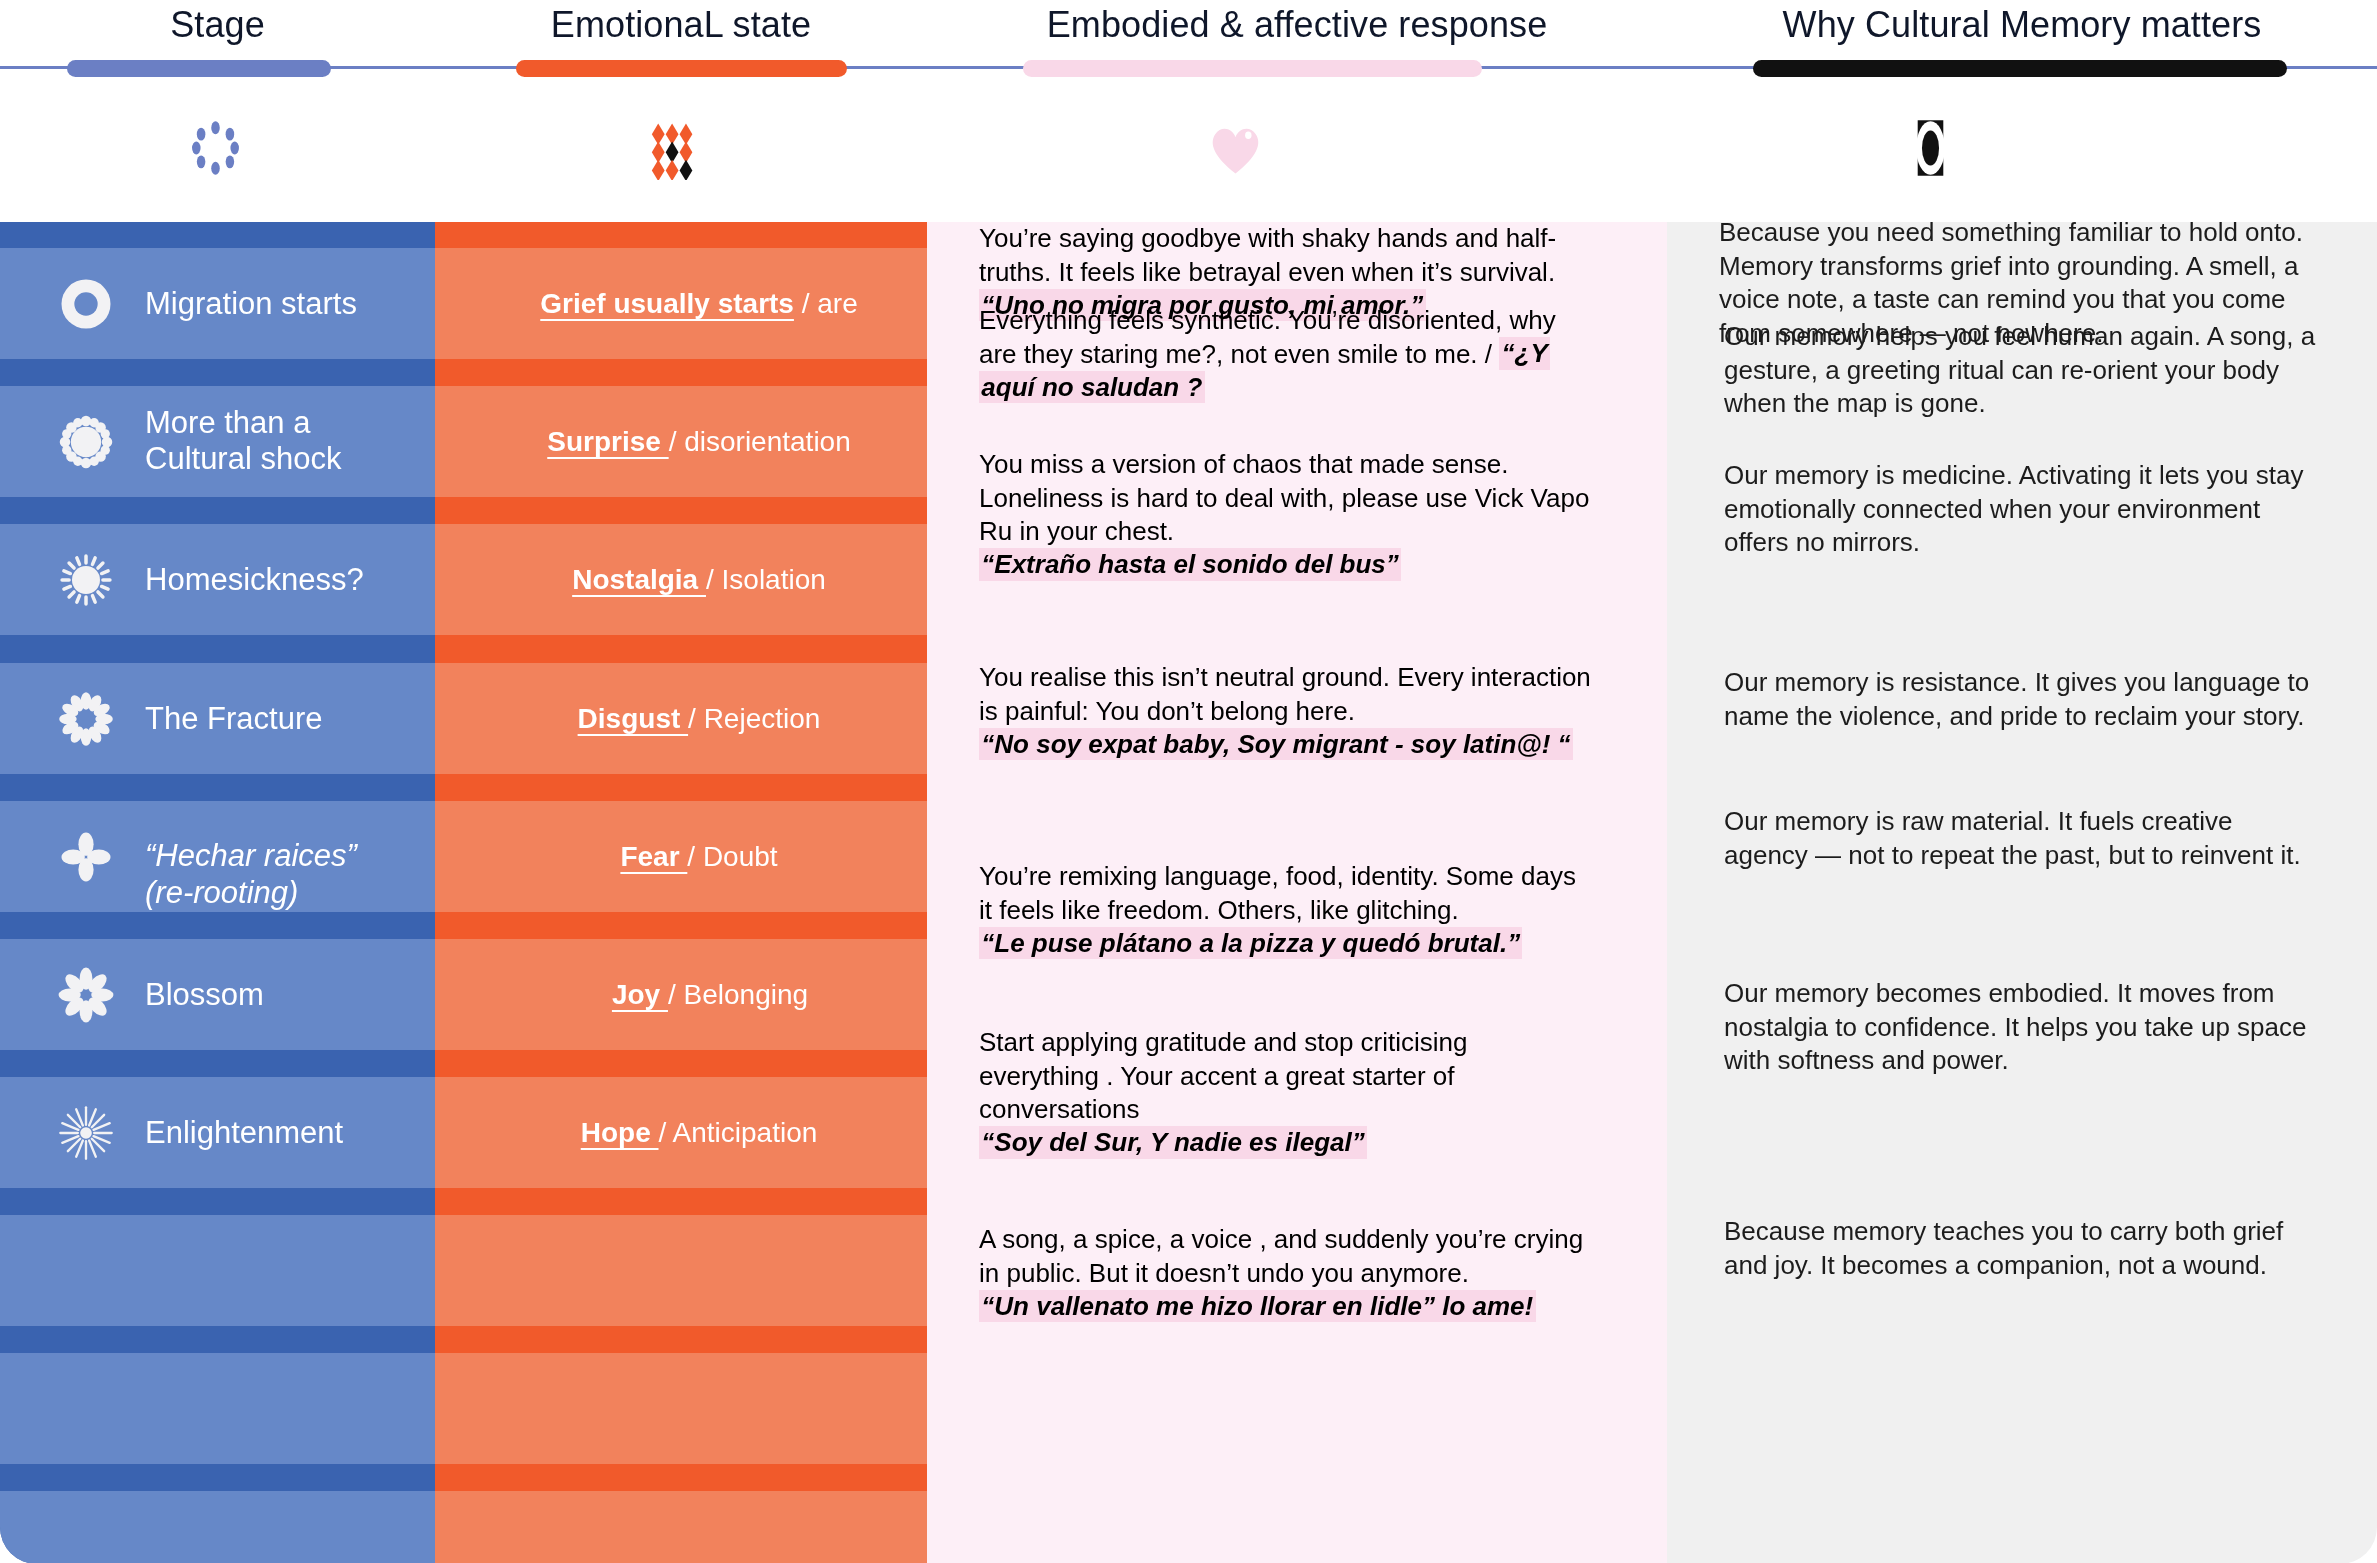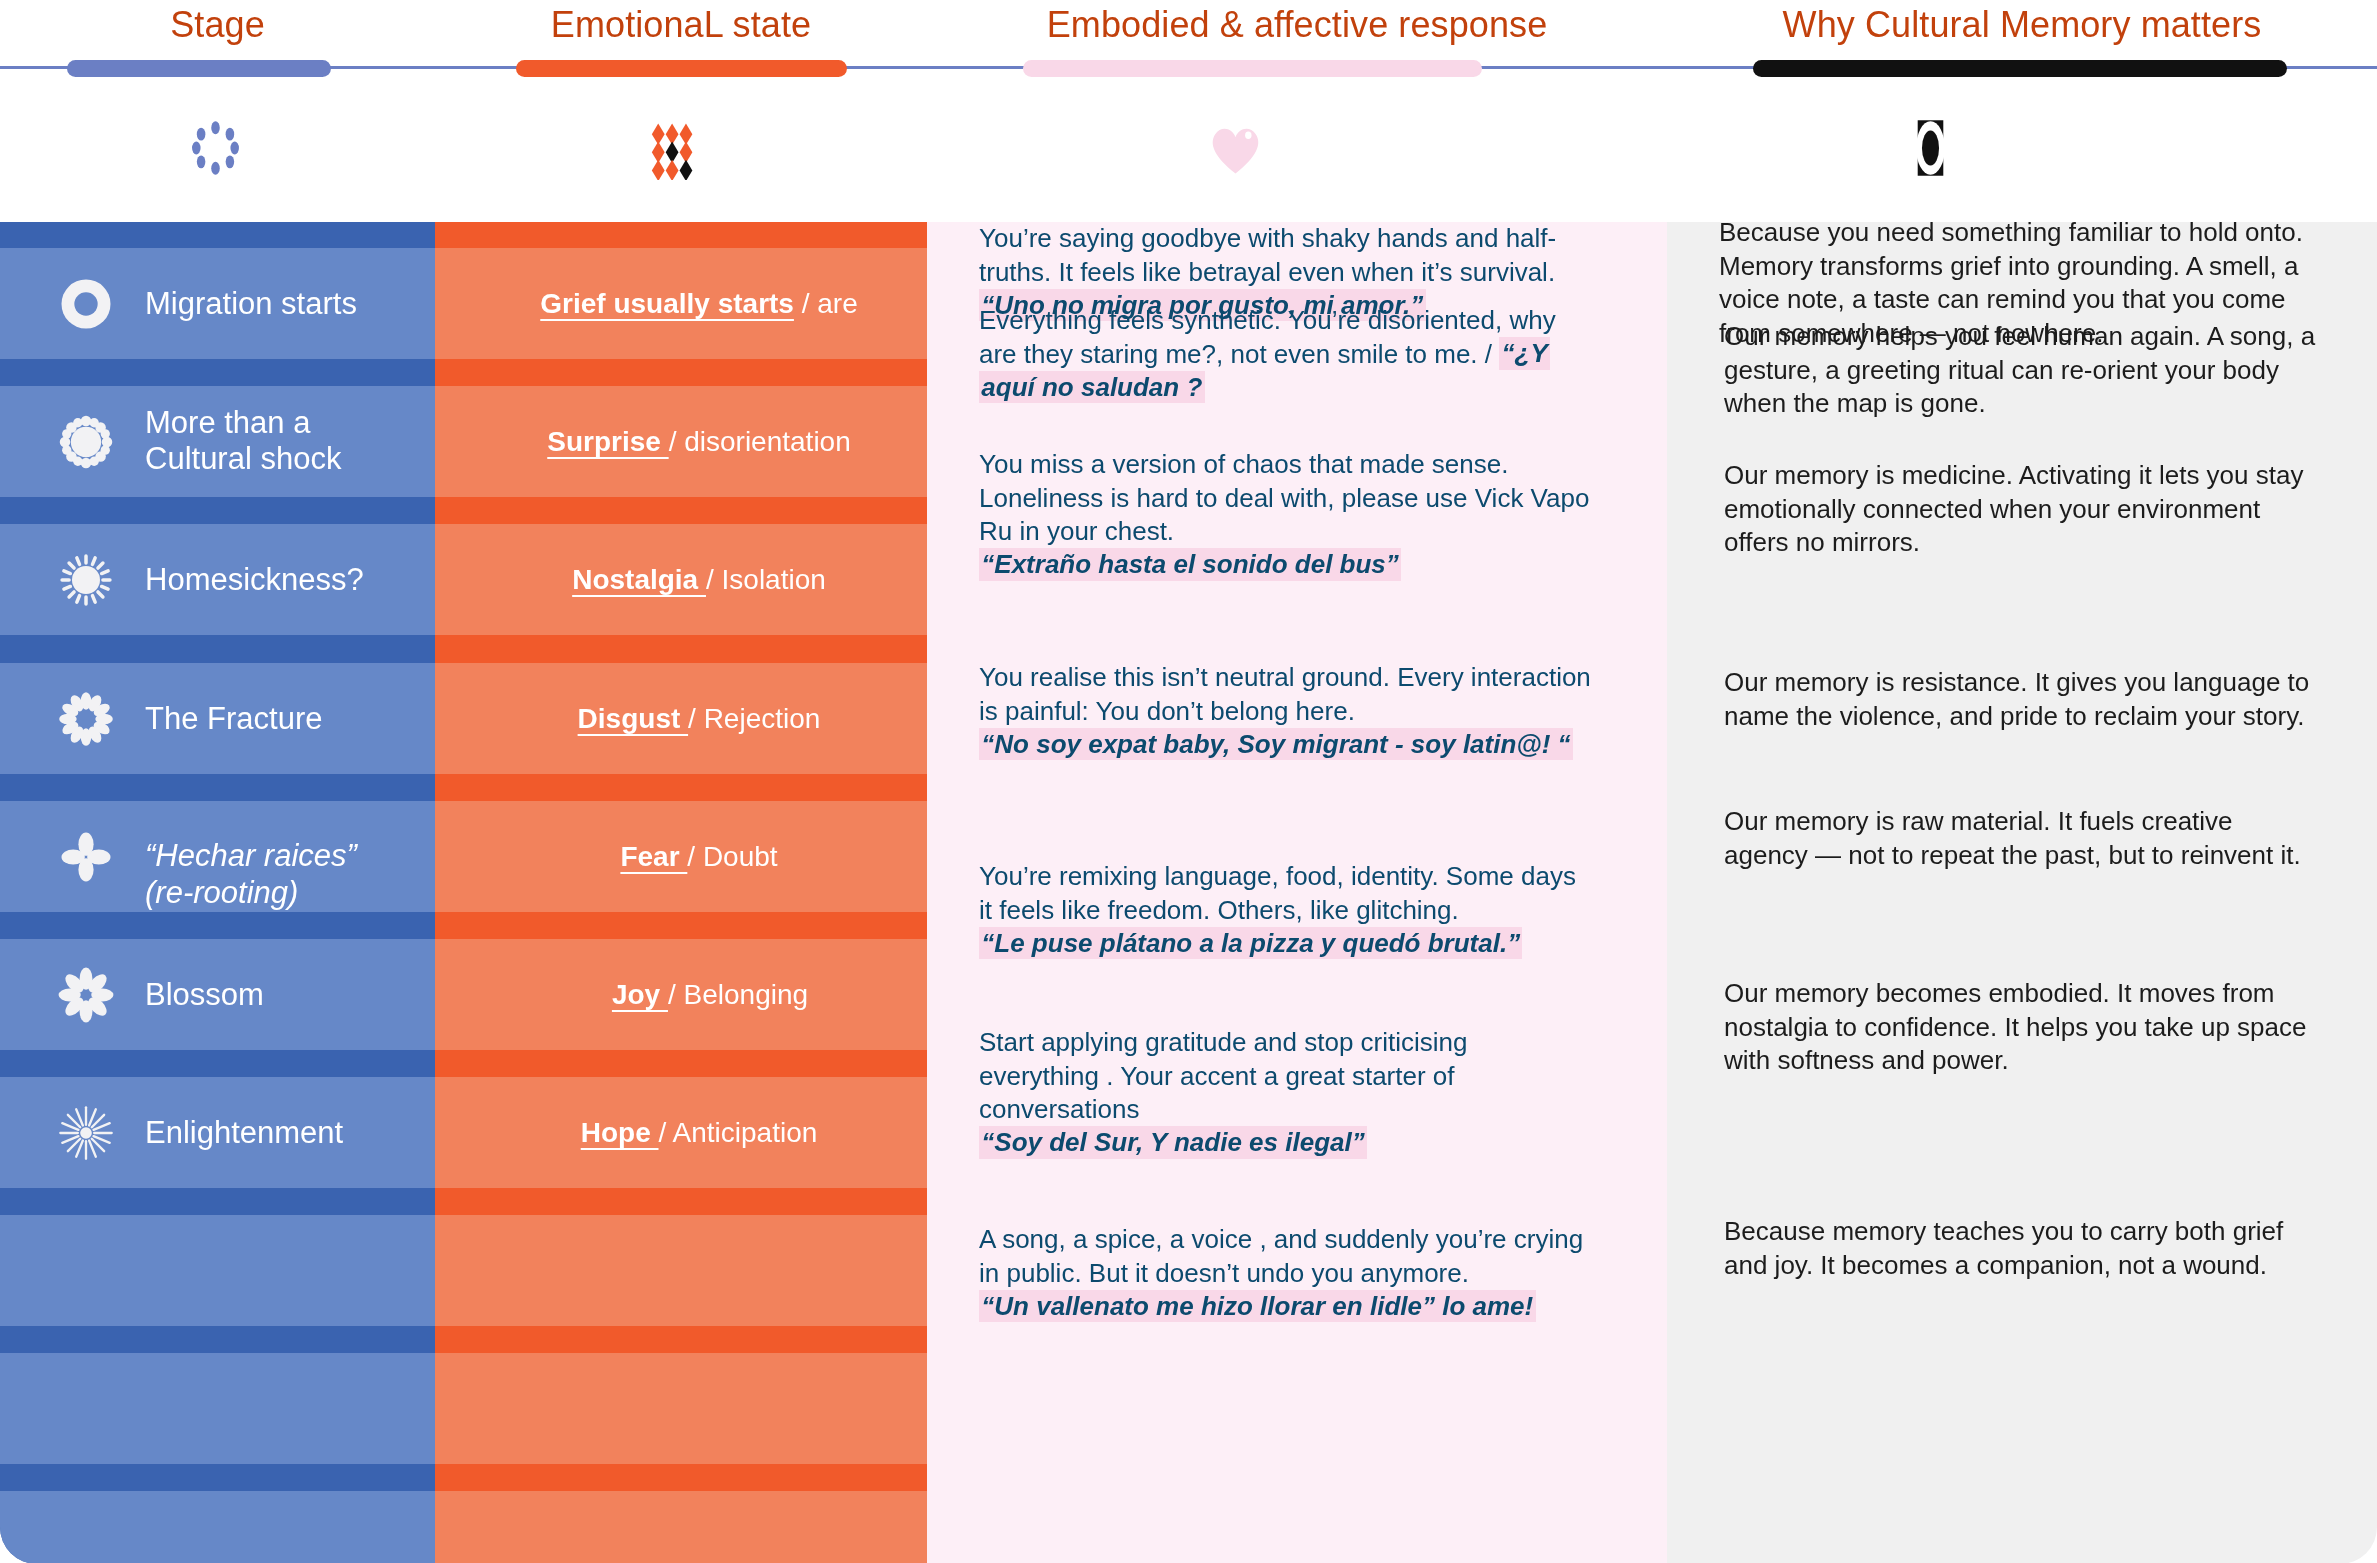--- a/index.html
+++ b/index.html
@@ -23,21 +23,21 @@
   }
   .hdr-line{
     position:absolute;left:0;top:66px;width:2377px;height:2.9px;
     background:#6b7fc4;
   }
   .hdr-col{
     position:absolute;top:0;height:222px;
   }
   .hdr-title{
     position:absolute;left:0;width:100%;top:3.5px;
-    text-align:center;color:#c2410c;
+    text-align:center;color:#0f172a;
     font-size:36px;font-weight:400;letter-spacing:0.1px;
     white-space:nowrap;
   }
   .hdr-pill{
     position:absolute;top:60px;height:17.4px;border-radius:10.4px;
   }
   .hdr-icon{
     position:absolute;top:116px;left:50%;transform:translateX(-50%);
     width:75px;height:64px;
   }
@@ -79,21 +79,21 @@
     display:flex;align-items:center;justify-content:center;
     color:#ffffff;font-size:28px;
   }
   .emo-inner{text-align:center;white-space:nowrap;margin-left:36px;}
   .emo-strong{font-weight:700;text-decoration:underline;text-underline-offset:5.8px;}
   .emo-rest{font-weight:400;}
 
   
   .emb-block{
     position:absolute;left:979px;width:615px;
-    color:#0c4a6e;font-size:26px;line-height:1.29;
+    color:#000000;font-size:26px;line-height:1.29;
   }
   .emb-block .quote{
     display:inline;background:#f9d8e8;font-style:italic;font-weight:700;
     box-decoration-break:clone;-webkit-box-decoration-break:clone;
     padding:1.2px 2.3px;
   }
   .emb-body{display:block;}
 
   
   .mem-block{

